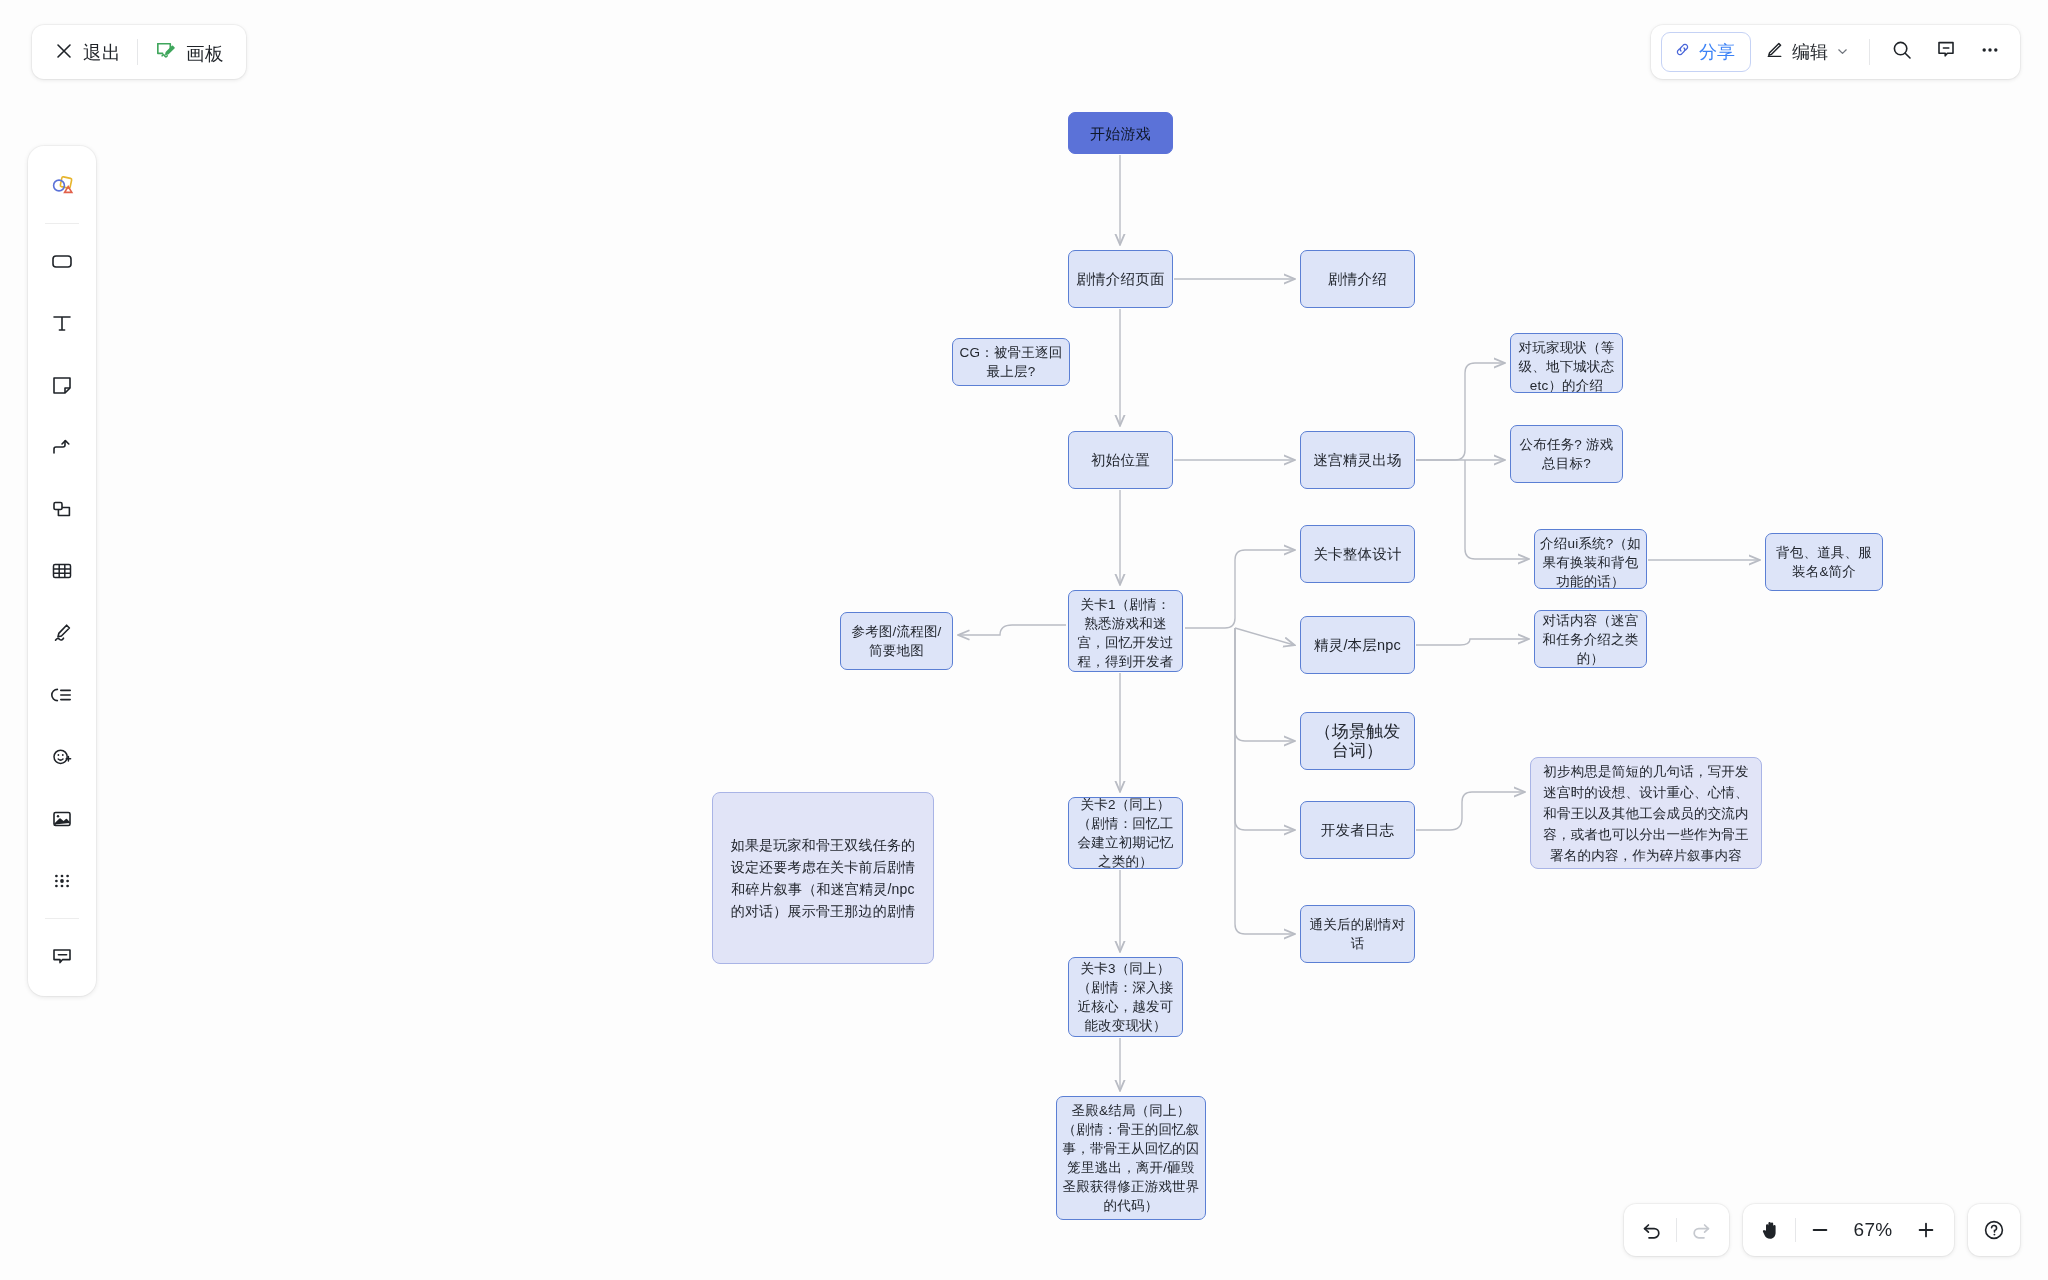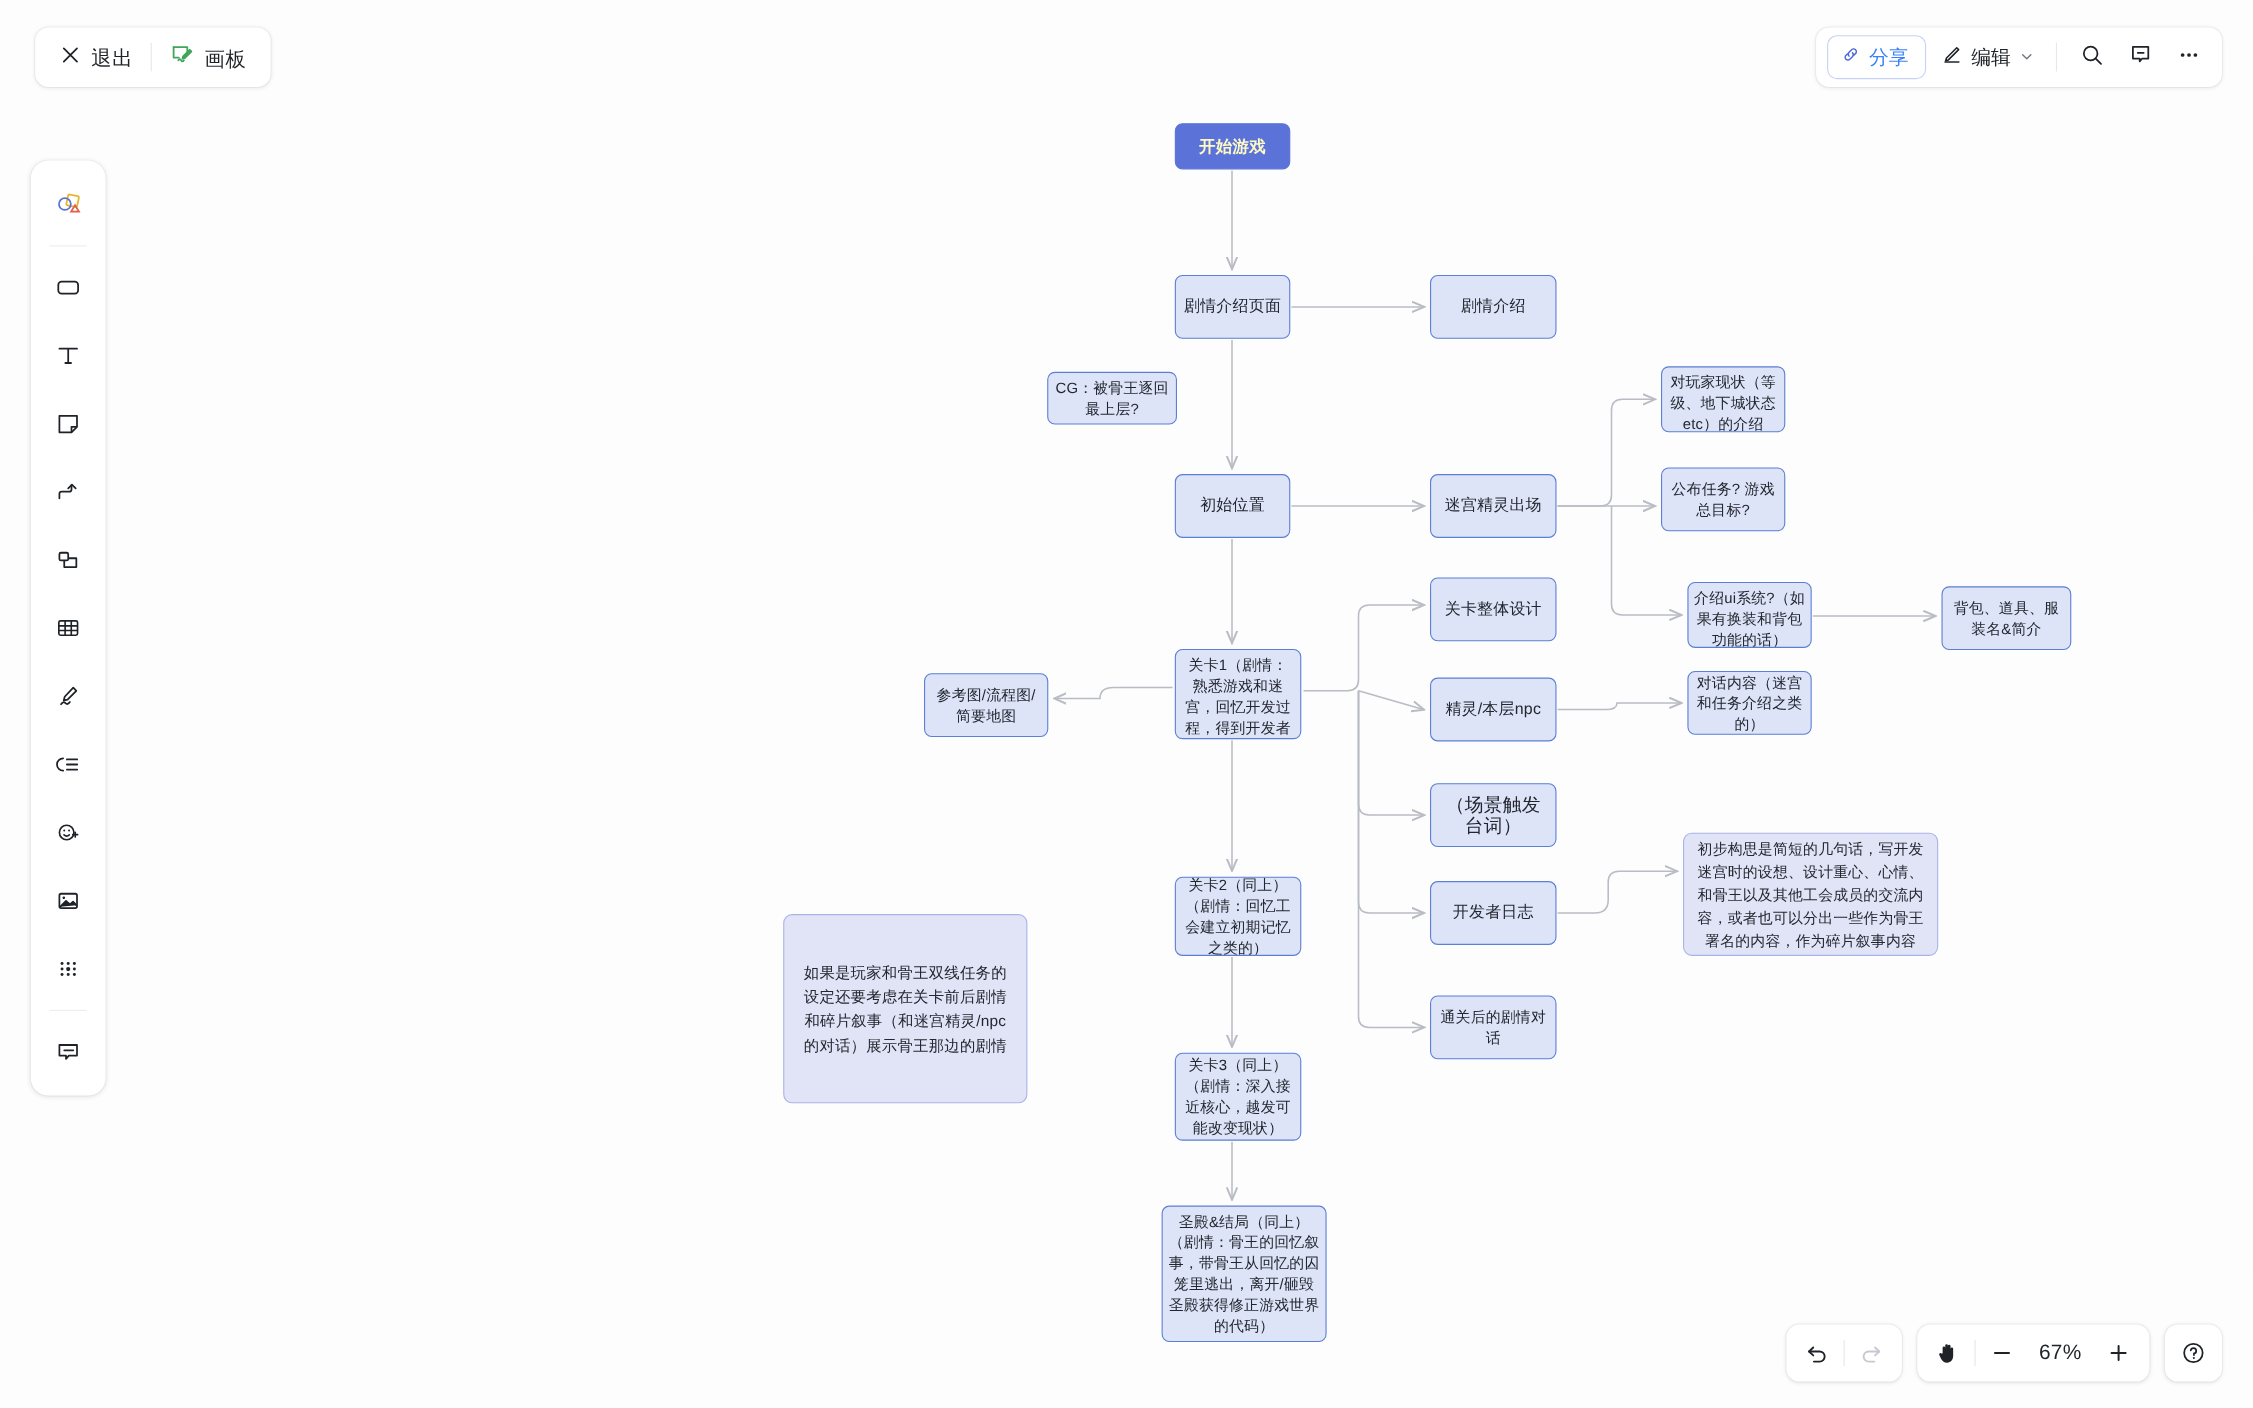--- a/index.html
+++ b/index.html
@@ -69,21 +69,21 @@
     border: 1.3px solid #5b7fd4; border-radius: 7px;
     background: #dde4f8;
     color: #22262e;
     display: flex; align-items: center; justify-content: center;
     text-align: center; overflow: hidden;
     font-size: 14.5px; line-height: 21px; letter-spacing: .2px;
     padding: 3px 5px;
   }
   .node.start {
     background: #5b72d8; border-color: #5b72d8;
-    color: #fef9c3; font-weight: bold; font-size: 15px;
+    color: #0f172a; font-weight: normal; font-size: 15px;
   }
   .node.note {
     background: #e1e4f7; border-color: #a9b4e6; border-radius: 8px;
   }
   .node.clip { align-items: flex-start; padding-top: 4px; }
 
   svg.edges { position: absolute; left: 0; top: 0; width: 2048px; height: 1280px; pointer-events: none; }
 
   
   .bottom-bar { position: absolute; right: 28px; bottom: 24px; display: flex; align-items: center; gap: 14px; }
@@ -179,21 +179,21 @@
   <div class="node" style="left:1300px;top:801px;width:115px;height:58px;">开发者日志</div>
 
   <div class="node" style="left:1300px;top:905px;width:115px;height:58px;font-size:13.5px;line-height:19px;">通关后的剧情对话</div>
 
   <div class="node" style="left:1068px;top:797px;width:115px;height:72px;font-size:13.5px;line-height:19px;">关卡2（同上）（剧情：回忆工会建立初期记忆之类的）</div>
 
   <div class="node" style="left:1068px;top:957px;width:115px;height:80px;font-size:13.5px;line-height:19px;">关卡3（同上）（剧情：深入接近核心，越发可能改变现状）</div>
 
   <div class="node" style="left:1056px;top:1096px;width:150px;height:124px;font-size:13.5px;line-height:19px;">圣殿&amp;结局（同上）（剧情：骨王的回忆叙事，带骨王从回忆的囚笼里逃出，离开/砸毁圣殿获得修正游戏世界的代码）</div>
 
-  <div class="node note" style="left:712px;top:831px;width:222px;height:172px;font-size:14px;line-height:22px;padding:0 12px;">如果是玩家和骨王双线任务的设定还要考虑在关卡前后剧情和碎片叙事（和迷宫精灵/npc的对话）展示骨王那边的剧情</div>
+  <div class="node note" style="left:712px;top:792px;width:222px;height:172px;font-size:14px;line-height:22px;padding:0 12px;">如果是玩家和骨王双线任务的设定还要考虑在关卡前后剧情和碎片叙事（和迷宫精灵/npc的对话）展示骨王那边的剧情</div>
 
   <div class="node note" style="left:1530px;top:757px;width:232px;height:112px;font-size:13.5px;line-height:21px;padding:0 10px;">初步构思是简短的几句话，写开发迷宫时的设想、设计重心、心情、和骨王以及其他工会成员的交流内容，或者也可以分出一些作为骨王署名的内容，作为碎片叙事内容</div>
 
   <div class="topleft-pill">
     <div class="tl-btn">
       <span>
         <svg width="20" height="20" viewBox="0 0 20 20" fill="none" stroke="#1f2328" stroke-width="1.6" stroke-linecap="round">
           <path d="M4 4 L16 16 M16 4 L4 16"></path>
         </svg>
       </span>

